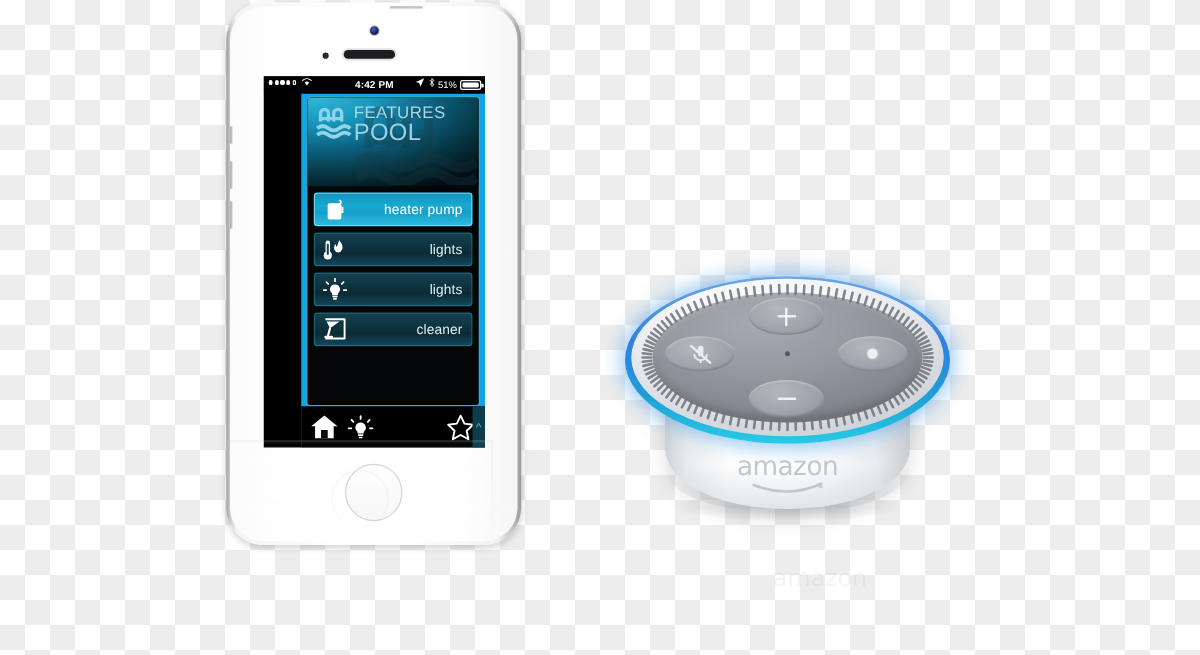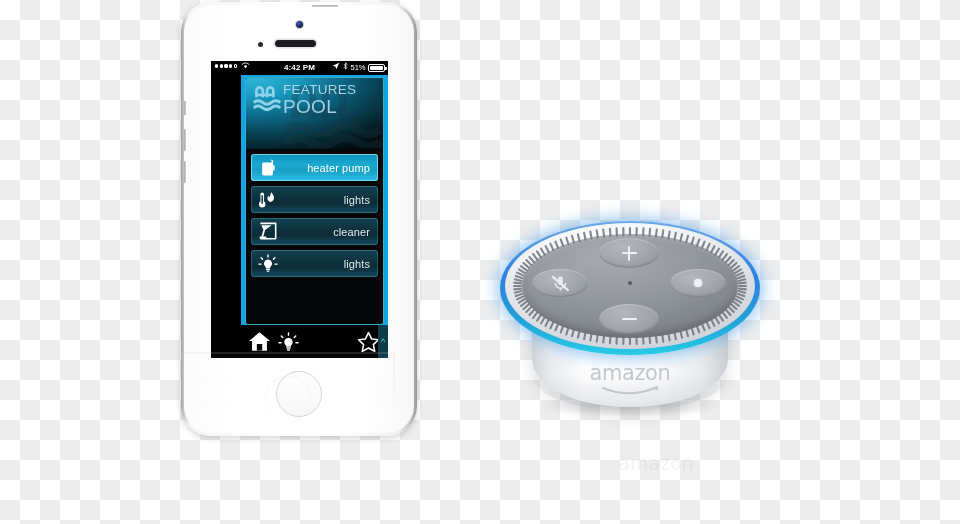--- a/index.html
+++ b/index.html
@@ -576,45 +576,45 @@
                   <rect x="4.7" y="4.5" width="1.8" height="10" rx="0.9" fill="#14414f"></rect>
                   <path d="M15.6 1.4 q4.4 4.6 2.6 8.4 q-1.1 2.4 -3.4 2.4 t-3.3 -2.4 q-1.2 -3 1.3 -5.2 q-0.3 2.1 0.9 2.6 q1 -3 1.9 -5.8 Z" fill="#fff"></path>
                 </svg>
               </span>
               <span class="row-label">lights</span>
             </div>
 
             <div class="row inactive">
               <span class="row-icon">
                 <svg width="20" height="19" viewBox="0 0 22 21" aria-hidden="true">
-                  <path d="M2.5 1.5 h17 v17 h-17" stroke="#fff" stroke-width="1.7" fill="none" stroke-linejoin="round"></path>
-                  <path d="M3.6 3.6 L15 3.6 L6.6 9.6 Z" fill="#fff"></path>
-                  <path d="M6.6 9.6 L4.5 17" stroke="#fff" stroke-width="1.9" stroke-linecap="round"></path>
-                  <path d="M2.6 17.2 h5.6" stroke="#fff" stroke-width="2.1" stroke-linecap="round"></path>
-                </svg>
-              </span>
-              <span class="row-label">cleaner</span>
-            </div>
-
-            <div class="row inactive">
-              <span class="row-icon">
-                <svg width="20" height="19" viewBox="0 0 22 21" aria-hidden="true">
                   <path d="M11 6.2 a4.3 4.3 0 0 1 2.6 7.8 v1.6 h-5.2 v-1.6 A4.3 4.3 0 0 1 11 6.2 Z" fill="#fff"></path>
                   <rect x="8.6" y="16.1" width="4.8" height="1.5" rx="0.7" fill="#fff"></rect>
                   <rect x="9.3" y="18.2" width="3.4" height="1.4" rx="0.7" fill="#fff"></rect>
                   <g stroke="#fff" stroke-width="1.5" stroke-linecap="round">
                     <path d="M11 1 v2.3"></path>
                     <path d="M3.4 4.1 L5 5.7"></path>
                     <path d="M18.6 4.1 L17 5.7"></path>
                     <path d="M1 11.2 h2.2"></path>
                     <path d="M21 11.2 h-2.2"></path>
                   </g>
                 </svg>
               </span>
               <span class="row-label">lights</span>
+            </div>
+
+            <div class="row inactive">
+              <span class="row-icon">
+                <svg width="20" height="19" viewBox="0 0 22 21" aria-hidden="true">
+                  <path d="M2.5 1.5 h17 v17 h-17" stroke="#fff" stroke-width="1.7" fill="none" stroke-linejoin="round"></path>
+                  <path d="M3.6 3.6 L15 3.6 L6.6 9.6 Z" fill="#fff"></path>
+                  <path d="M6.6 9.6 L4.5 17" stroke="#fff" stroke-width="1.9" stroke-linecap="round"></path>
+                  <path d="M2.6 17.2 h5.6" stroke="#fff" stroke-width="2.1" stroke-linecap="round"></path>
+                </svg>
+              </span>
+              <span class="row-label">cleaner</span>
             </div>
 
           </div>
         </div>
 
         <div class="tabbar">
           <span class="tab-ic">
             <svg width="23" height="21" viewBox="0 0 24 22" aria-hidden="true">
               <path d="M12 1.4 L23 10.4 h-3.2 v10.2 h-15.6 V10.4 H1 Z" fill="#fff"></path>
               <rect x="9.2" y="13.6" width="5.6" height="7" fill="#0b0b0b"></rect>

